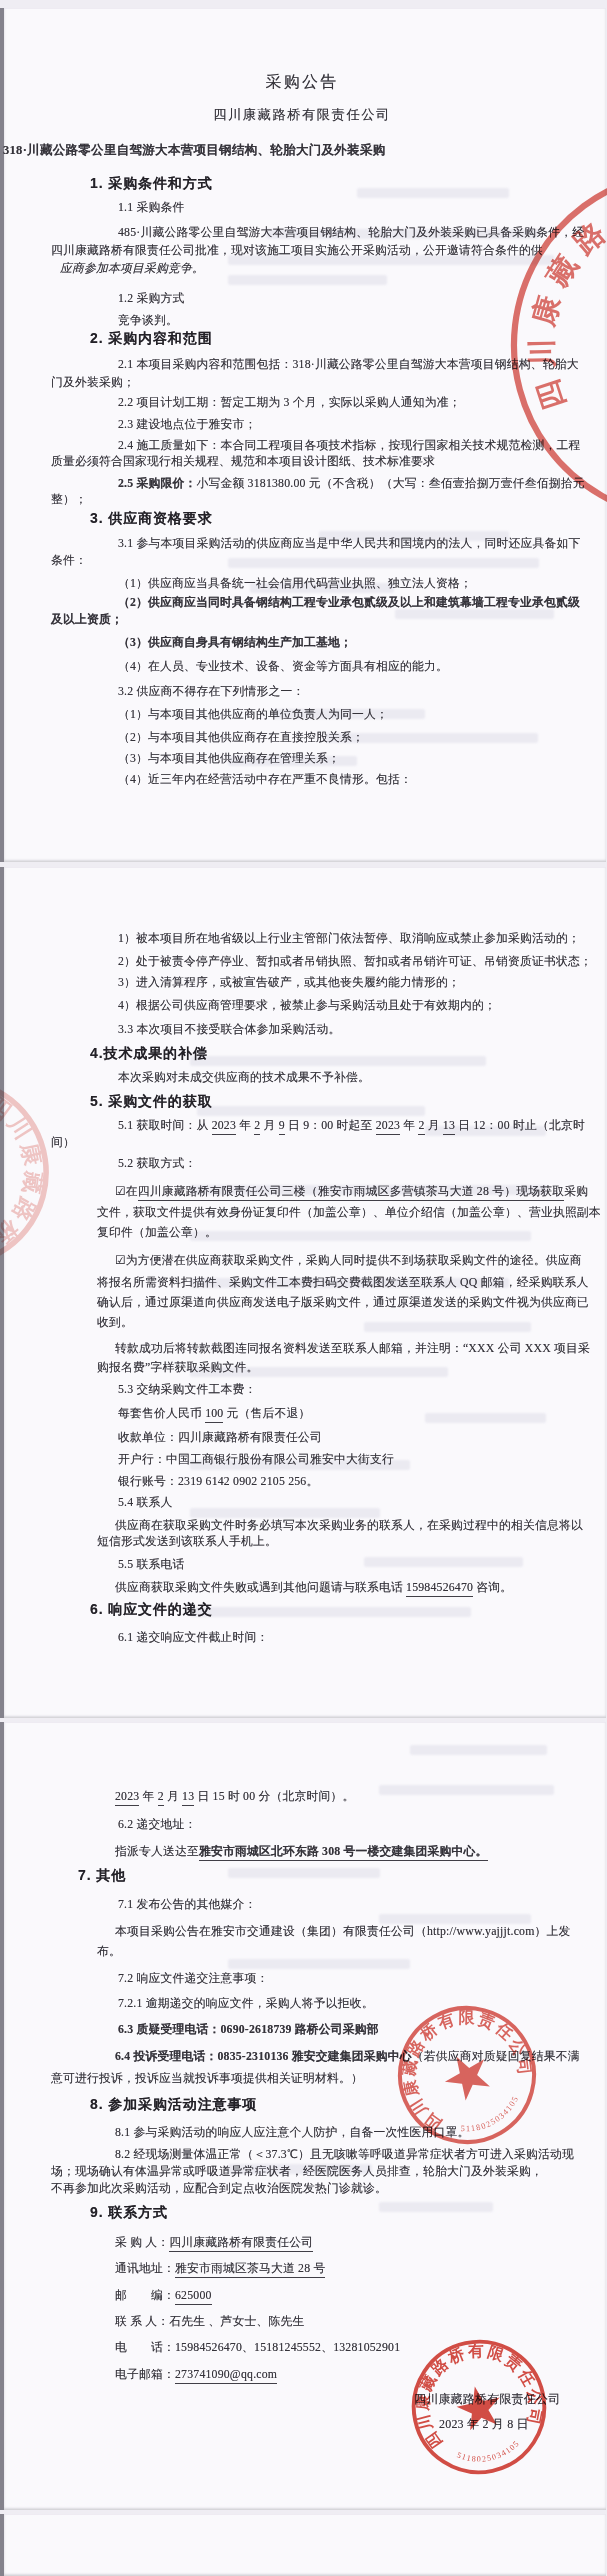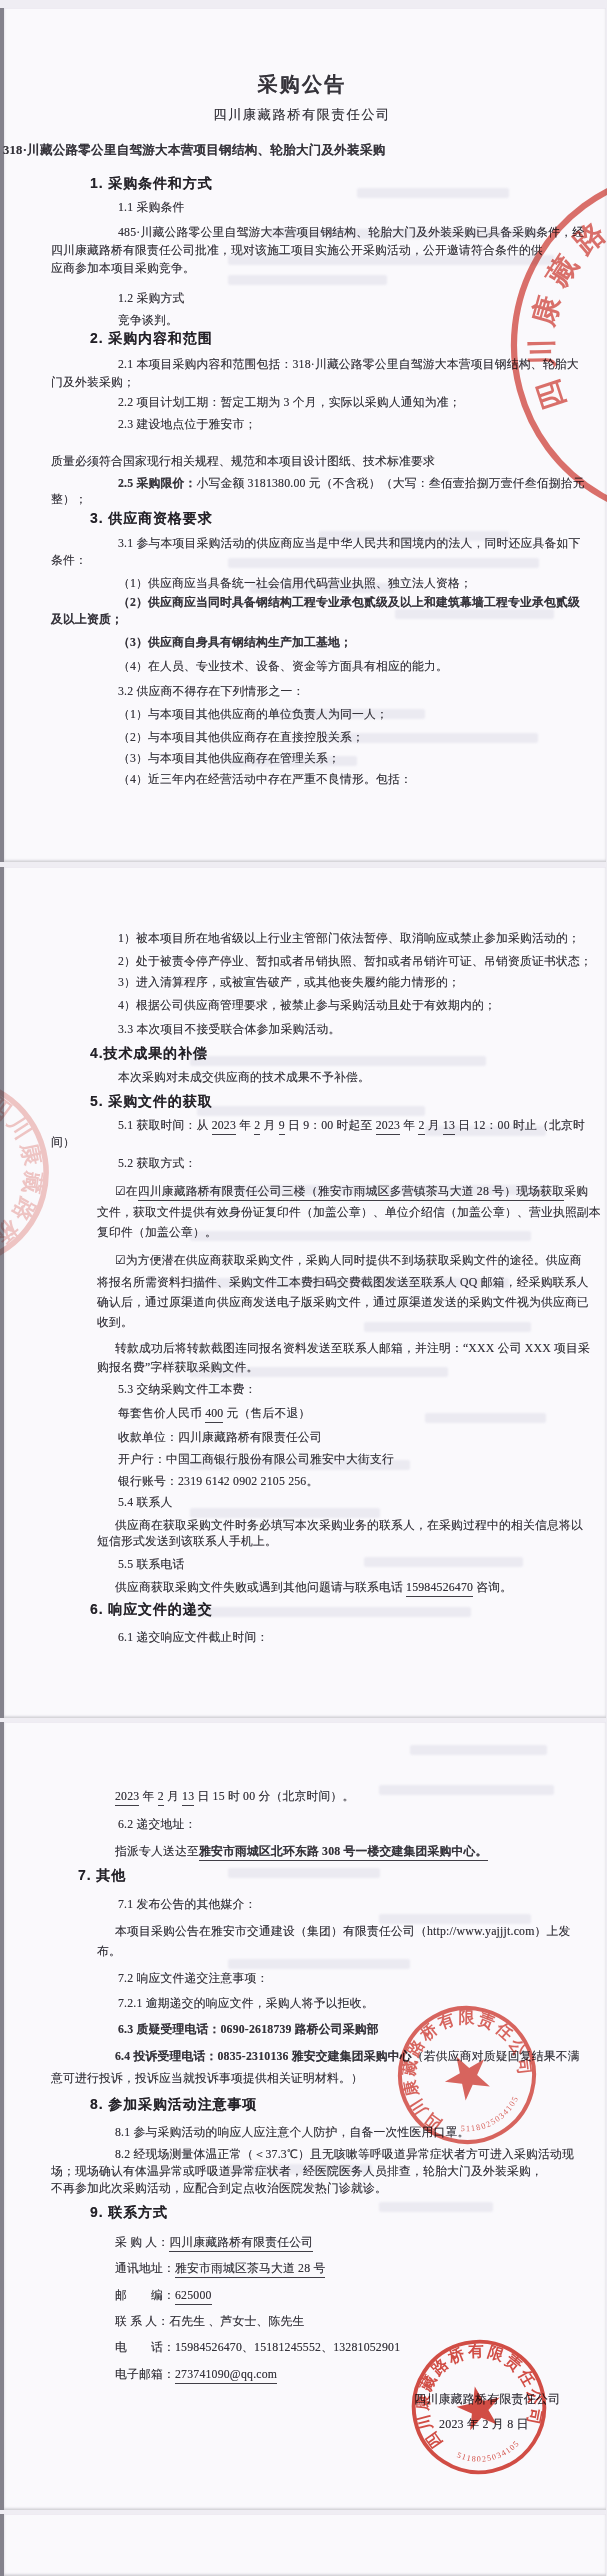--- a/index.html
+++ b/index.html
@@ -5,21 +5,21 @@
   html,body{margin:0;padding:0;background:#e7e5ec;}
   #canvas{position:relative;width:607px;height:2576px;background:#efedf3;overflow:hidden;
           font-family:"Liberation Serif",serif;}
   .page{position:absolute;left:0;width:602px;background:#faf9fc;
         border-left:4.6px solid #84828c;
         box-shadow:inset 0 0.8px 0 #eae8f0, inset 0 -1.5px 2.3px rgba(90,88,100,.28);}
   .ln{position:absolute;white-space:nowrap;font-size:11.8px;color:#35333a;
       letter-spacing:0.2px;line-height:1.25;z-index:2;text-shadow:0 0 0.4px rgba(60,58,70,.55);}
   .h{font-family:"Liberation Sans",sans-serif;font-size:14px;font-weight:700;
      color:#232127;letter-spacing:0.9px;}
-  .title{font-size:20px;font-weight:700;letter-spacing:2.3px;}
+  .title{font-size:16px;font-weight:400;letter-spacing:2.3px;}
   .sub{font-size:13.3px;letter-spacing:1.5px;}
   .proj{font-size:12.5px;font-weight:700;letter-spacing:0.3px;}
   .sig{font-size:12px;}
   .u{border-bottom:0.9px solid #413f47;padding-bottom:2px;}
   .b{font-weight:700;}
   .ghost{position:absolute;height:10px;background:rgba(110,106,148,.10);
          filter:blur(1.1px);border-radius:2.3px;z-index:1;}
   .seal{position:absolute;mix-blend-mode:multiply;z-index:3;pointer-events:none;}
 </style>
 </head>
@@ -61,28 +61,29 @@
     <div class="ghost" style="left: 228px; top: 1959px; width: 182px;"></div>
     <div class="ghost" style="left: 228px; top: 2164px; width: 144px;"></div>
     <div class="ghost" style="left: 379px; top: 2202px; width: 114px;"></div>
     <div class="ln title" style="top: 72px; left: 3px; width: 598px; text-align: center;"><span>采购公告</span></div>
     <div class="ln sub" style="top: 107px; left: 3px; width: 598px; text-align: center;"><span>四川康藏路桥有限责任公司</span></div>
     <div class="ln proj" style="top: 143px; left: 3px; width: 598px; text-align: left;"><span>318·川藏公路零公里自驾游大本营项目钢结构、轮胎大门及外装采购</span></div>
     <div class="ln h" style="top: 175px; left: 90px;"><span>1. 采购条件和方式</span></div>
     <div class="ln" style="top: 200px; left: 118px;"><span>1.1 采购条件</span></div>
     <div class="ln" style="top: 225px; left: 118px;"><span>485·川藏公路零公里自驾游大本营项目钢结构、轮胎大门及外装采购已具备采购条件，经</span></div>
     <div class="ln" style="top: 243px; left: 51px;"><span>四川康藏路桥有限责任公司批准，现对该施工项目实施公开采购活动，公开邀请符合条件的供</span></div>
-    <div class="ln" style="top: 261px; left: 51px;"><span>应商参加本项目采购竞争。</span></div>
+    <div class="ln" style="top: 261px; left: 60px; font-style: italic;"><span>应商参加本项目采购竞争。</span></div>
     <div class="ln" style="top: 291px; left: 118px;"><span>1.2 采购方式</span></div>
     <div class="ln" style="top: 313px; left: 118px;"><span>竞争谈判。</span></div>
     <div class="ln h" style="top: 330px; left: 90px;"><span>2. 采购内容和范围</span></div>
     <div class="ln" style="top: 357px; left: 118px;"><span>2.1 本项目采购内容和范围包括：318·川藏公路零公里自驾游大本营项目钢结构、轮胎大</span></div>
     <div class="ln" style="top: 375px; left: 51px;"><span>门及外装采购；</span></div>
     <div class="ln" style="top: 395px; left: 118px;"><span>2.2 项目计划工期：暂定工期为 3 个月，实际以采购人通知为准；</span></div>
     <div class="ln" style="top: 417px; left: 118px;"><span>2.3 建设地点位于雅安市；</span></div>
+    <div class="ln" style="top: 438px; left: 118px;"><span>2.4 施工质量如下：本合同工程项目各项技术指标，按现行国家相关技术规范检测，工程</span></div>
     <div class="ln" style="top: 454px; left: 51px;"><span>质量必须符合国家现行相关规程、规范和本项目设计图纸、技术标准要求</span></div>
     <div class="ln" style="top: 476px; left: 118px;"><span class="b">2.5 采购限价：</span><span>小写金额 3181380.00 元（不含税）（大写：叁佰壹拾捌万壹仟叁佰捌拾元</span></div>
     <div class="ln" style="top: 492px; left: 51px;"><span>整）；</span></div>
     <div class="ln h" style="top: 510px; left: 90px;"><span>3. 供应商资格要求</span></div>
     <div class="ln" style="top: 536px; left: 118px;"><span>3.1 参与本项目采购活动的供应商应当是中华人民共和国境内的法人，同时还应具备如下</span></div>
     <div class="ln" style="top: 553px; left: 51px;"><span>条件：</span></div>
     <div class="ln" style="top: 576px; left: 118px;"><span>（1）供应商应当具备统一社会信用代码营业执照、独立法人资格；</span></div>
     <div class="ln" style="top: 595px; left: 118px;"><span class="b">（2）供应商应当同时具备钢结构工程专业承包贰级及以上和建筑幕墙工程专业承包贰级</span></div>
     <div class="ln" style="top: 612px; left: 51px;"><span class="b">及以上资质；</span></div>
     <div class="ln" style="top: 635px; left: 118px;"><span class="b">（3）供应商自身具有钢结构生产加工基地；</span></div>
@@ -106,21 +107,21 @@
     <div class="ln" style="top: 1184px; left: 115px;"><span>☑在</span><span class="u">四川康藏路桥有限责任公司三楼（雅安市雨城区多营镇茶马大道 28 号）现场获取</span><span>采购</span></div>
     <div class="ln" style="top: 1205px; left: 97px;"><span>文件，获取文件提供有效身份证复印件（加盖公章）、单位介绍信（加盖公章）、营业执照副本</span></div>
     <div class="ln" style="top: 1225px; left: 97px;"><span>复印件（加盖公章）。</span></div>
     <div class="ln" style="top: 1275px; left: 97px;"><span>将报名所需资料扫描件、采购文件工本费扫码交费截图发送至联系人 QQ 邮箱，经采购联系人</span></div>
     <div class="ln" style="top: 1253px; left: 115px;"><span>☑为方便潜在供应商获取采购文件，采购人同时提供不到场获取采购文件的途径。供应商</span></div>
     <div class="ln" style="top: 1295px; left: 97px;"><span>确认后，通过原渠道向供应商发送电子版采购文件，通过原渠道发送的采购文件视为供应商已</span></div>
     <div class="ln" style="top: 1315px; left: 97px;"><span>收到。</span></div>
     <div class="ln" style="top: 1341px; left: 115px;"><span>转款成功后将转款截图连同报名资料发送至联系人邮箱，并注明：“XXX 公司 XXX 项目采</span></div>
     <div class="ln" style="top: 1360px; left: 97px;"><span>购报名费”字样获取采购文件。</span></div>
     <div class="ln" style="top: 1382px; left: 118px;"><span>5.3 交纳采购文件工本费：</span></div>
-    <div class="ln" style="top: 1406px; left: 118px;"><span>每套售价人民币 </span><span class="u">400</span><span> 元（售后不退）</span></div>
+    <div class="ln" style="top: 1406px; left: 118px;"><span>每套售价人民币 </span><span class="u">100</span><span> 元（售后不退）</span></div>
     <div class="ln" style="top: 1430px; left: 118px;"><span>收款单位：四川康藏路桥有限责任公司</span></div>
     <div class="ln" style="top: 1452px; left: 118px;"><span>开户行：中国工商银行股份有限公司雅安中大街支行</span></div>
     <div class="ln" style="top: 1474px; left: 118px;"><span>银行账号：2319 6142 0902 2105 256。</span></div>
     <div class="ln" style="top: 1495px; left: 118px;"><span>5.4 联系人</span></div>
     <div class="ln" style="top: 1518px; left: 115px;"><span>供应商在获取采购文件时务必填写本次采购业务的联系人，在采购过程中的相关信息将以</span></div>
     <div class="ln" style="top: 1534px; left: 97px;"><span>短信形式发送到该联系人手机上。</span></div>
     <div class="ln" style="top: 1557px; left: 118px;"><span>5.5 联系电话</span></div>
     <div class="ln" style="top: 1580px; left: 115px;"><span>供应商获取采购文件失败或遇到其他问题请与联系电话 </span><span class="u">15984526470</span><span> 咨询。</span></div>
     <div class="ln h" style="top: 1601px; left: 90px;"><span>6. 响应文件的递交</span></div>
     <div class="ln" style="top: 1630px; left: 118px;"><span>6.1 递交响应文件截止时间：</span></div>

